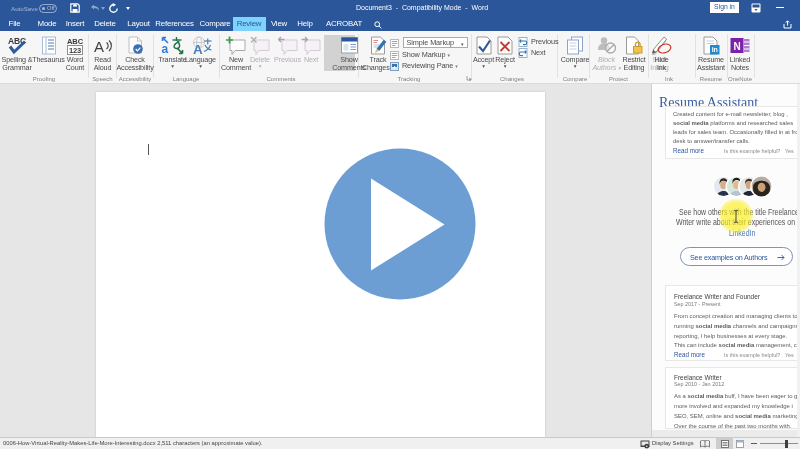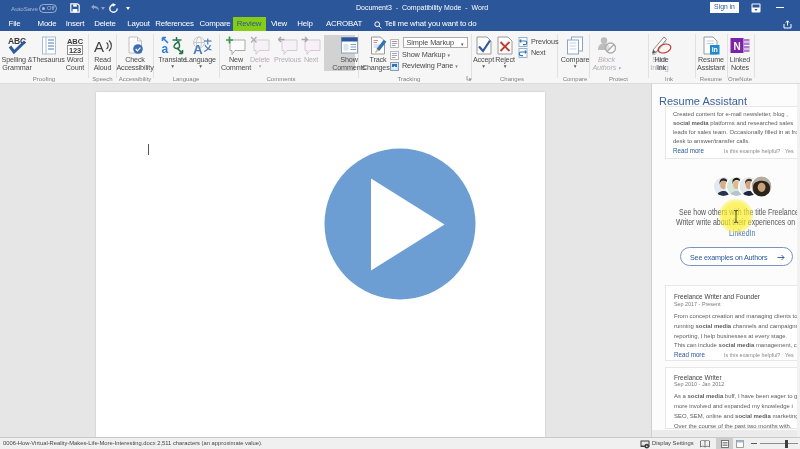--- a/index.html
+++ b/index.html
@@ -2,21 +2,21 @@
 <html><head>
 <meta charset="utf-8">
 <style>
 *{margin:0;padding:0;box-sizing:border-box}
 body{font-family:"Liberation Sans",sans-serif;}
 #app{position:relative;width:800px;height:449px;overflow:hidden;background:#fff;font-family:"Liberation Sans",sans-serif;}
 
 #titlebar{position:absolute;left:0;top:0;width:800px;height:17px;background:#2b579a;}
 #tabs{position:absolute;left:0;top:17px;width:800px;height:14px;background:#2b579a;}
 .tab{position:absolute;top:0;height:14px;line-height:14px;color:#fff;font-size:7.9px;letter-spacing:-0.2px;text-align:center;}
-.tab.active{background:#84cc16;color:#2b579a;}
+.tab.active{background:#7dd3fc;color:#2b579a;}
 
 #ribbon{position:absolute;left:0;top:31px;width:800px;height:53px;background:#f6f6f7;border-bottom:1px solid #dcdcdc;}
 .rsep{position:absolute;top:3px;height:44px;width:1px;background:#e1e1e2;}
 .rbtn{position:absolute;top:0;text-align:center;font-size:7.2px;line-height:8.8px;letter-spacing:-0.15px;color:#4a4a4a;}
 .rbtn svg{display:block;margin:4.5px auto 1px;}
 .rbtn.grey{color:#b3adb5;}
 .glabel{position:absolute;top:44px;font-size:6px;line-height:8px;color:#7f7f7f;text-align:center;}
 .drop{font-size:5.5px;color:#5a5a5a;line-height:4px;}
 
 .srow{position:absolute;font-size:7.3px;letter-spacing:-0.1px;color:#4a4a4a;white-space:nowrap;}
@@ -85,21 +85,20 @@
   <span class="tab" style="left:149.5px;width:50px;">References</span>
   <span class="tab" style="left:196px;width:38px;">Compare</span>
   <span class="tab active" style="left:232.5px;width:33px;">Review</span>
   <span class="tab" style="left:267px;width:24px;">View</span>
   <span class="tab" style="left:293.5px;width:23px;text-align:center;">Help</span>
   <span class="tab" style="left:322px;width:44px;">ACROBAT</span>
   <svg style="position:absolute;left:373.5px;top:3.5px;" width="8" height="8" viewBox="0 0 8 8">
         <circle cx="3.2" cy="3.2" r="2.4" fill="none" stroke="#fff" stroke-width="1"></circle>
         <path d="M5 5 L7.4 7.4" stroke="#fff" stroke-width="1"></path>
       </svg>
-  <span class="tab" style="left:384.5px;width:120px;text-align:left;">Tell me what you want to do</span>
 
   <svg style="position:absolute;left:783px;top:3px;" width="9" height="9" viewBox="0 0 9 9">
         <path d="M1 4 V8 H8 V4" fill="none" stroke="#fff" stroke-width="1"></path>
         <path d="M4.5 5.5 V1 M2.8 2.6 L4.5 0.8 L6.2 2.6" fill="none" stroke="#fff" stroke-width="1"></path>
       </svg>
 </div>
 <div id="ribbon">
 
   <span class="rsep" style="left:88px"></span>
   <span class="rsep" style="left:116px"></span>
@@ -343,20 +342,28 @@
 
   <div class="rbtn grey" style="left:584px;width:45px;font-style:italic;">
     <svg width="22" height="19" viewBox="0 0 22 19">
           <circle cx="8" cy="4.5" r="3.2" fill="#bdbdbd"></circle>
           <path d="M2 13 a6 6 0 0 1 12 0 v1 h-12 z" fill="#bdbdbd"></path>
           <circle cx="14.5" cy="12" r="5" fill="rgba(255,255,255,0.55)" stroke="#ababab" stroke-width="1.4"></circle>
           <line x1="11" y1="15.5" x2="18" y2="8.5" stroke="#ababab" stroke-width="1.4"></line>
         </svg>
     Block<br>Authors <span class="drop" style="display:inline;color:#b5b5b5">▾</span>
   </div>
+  <div class="rbtn" style="left:613px;width:42px;">
+    <svg width="18" height="19" viewBox="0 0 18 19">
+          <path d="M1.5 1 h8 l4 4 V18 h-12 z" fill="#fff" stroke="#9a9a9a"></path>
+          <rect x="8.5" y="10.5" width="8.5" height="6.5" fill="#f2c24b" stroke="#c99f33"></rect>
+          <path d="M10.5 10.5 v-2 a2.3 2.3 0 0 1 4.6 0 v2" fill="none" stroke="#c99f33" stroke-width="1.3"></path>
+        </svg>
+    Restrict<br>Editing
+  </div>
   <div class="glabel" style="left:596px;width:45px;">Protect</div>
 
   <div class="rbtn grey" style="left:637.5px;width:44px;">
     <svg width="20" height="19" viewBox="0 0 20 19">
           <path d="M3 16 L14 3 l2.6 2.2 L6 18.2 z" fill="#cfcfcf"></path>
           <path d="M3 16 l2.9 2.4 L2 19.4 z" fill="#b5b5b5"></path>
         </svg>
     Start<br>Inking
   </div>
   <div class="rbtn" style="left:640px;width:43px;">
@@ -401,21 +408,21 @@
 <div id="docarea">
 <div id="page">
   <span style="position:absolute;left:52px;top:52px;width:1.3px;height:10.5px;background:#555;"></span>
   <svg style="position:absolute;left:224px;top:52px;" width="160" height="160" viewBox="0 0 160 160">
     <circle cx="80" cy="80" r="75.5" fill="#6d9ed3"></circle>
     <path d="M51 34.5 L124.5 80.5 L51 126.5 Z" fill="#fff"></path>
   </svg>
 </div>
 </div>
 <div id="panel">
-  <div style="position:absolute;left:7px;top:11px;font-size:11px;color:#3b5fa0;">Resume Assistant</div>
+  <div style="position:absolute;left:7px;top:11px;font-size:14px;color:#3b5fa0;font-family:Liberation Serif, serif;">Resume Assistant</div>
 
   <div class="card" style="top:22px;height:53px;">
     <div class="pline" style="left:7px;top:2.6px;">Created content for e-mail newsletter, blog ,</div>
     <div class="pline" style="left:7px;top:11.6px;"><b>social media</b> platforms and researched sales</div>
     <div class="pline" style="left:7px;top:20.6px;">leads for sales team. Occasionally filled in at fro</div>
     <div class="pline" style="left:7px;top:29.6px;">desk to answer/transfer calls.</div>
     <div class="link" style="position:absolute;left:7px;top:39.7px;font-size:6.8px;transform:scaleX(0.92);transform-origin:left top;">Read more</div>
     <div class="helpful" style="left:58px;top:41px;">Is this example helpful?</div>
     <div class="helpful" style="left:119px;top:41px;">Yes</div>
   </div>

